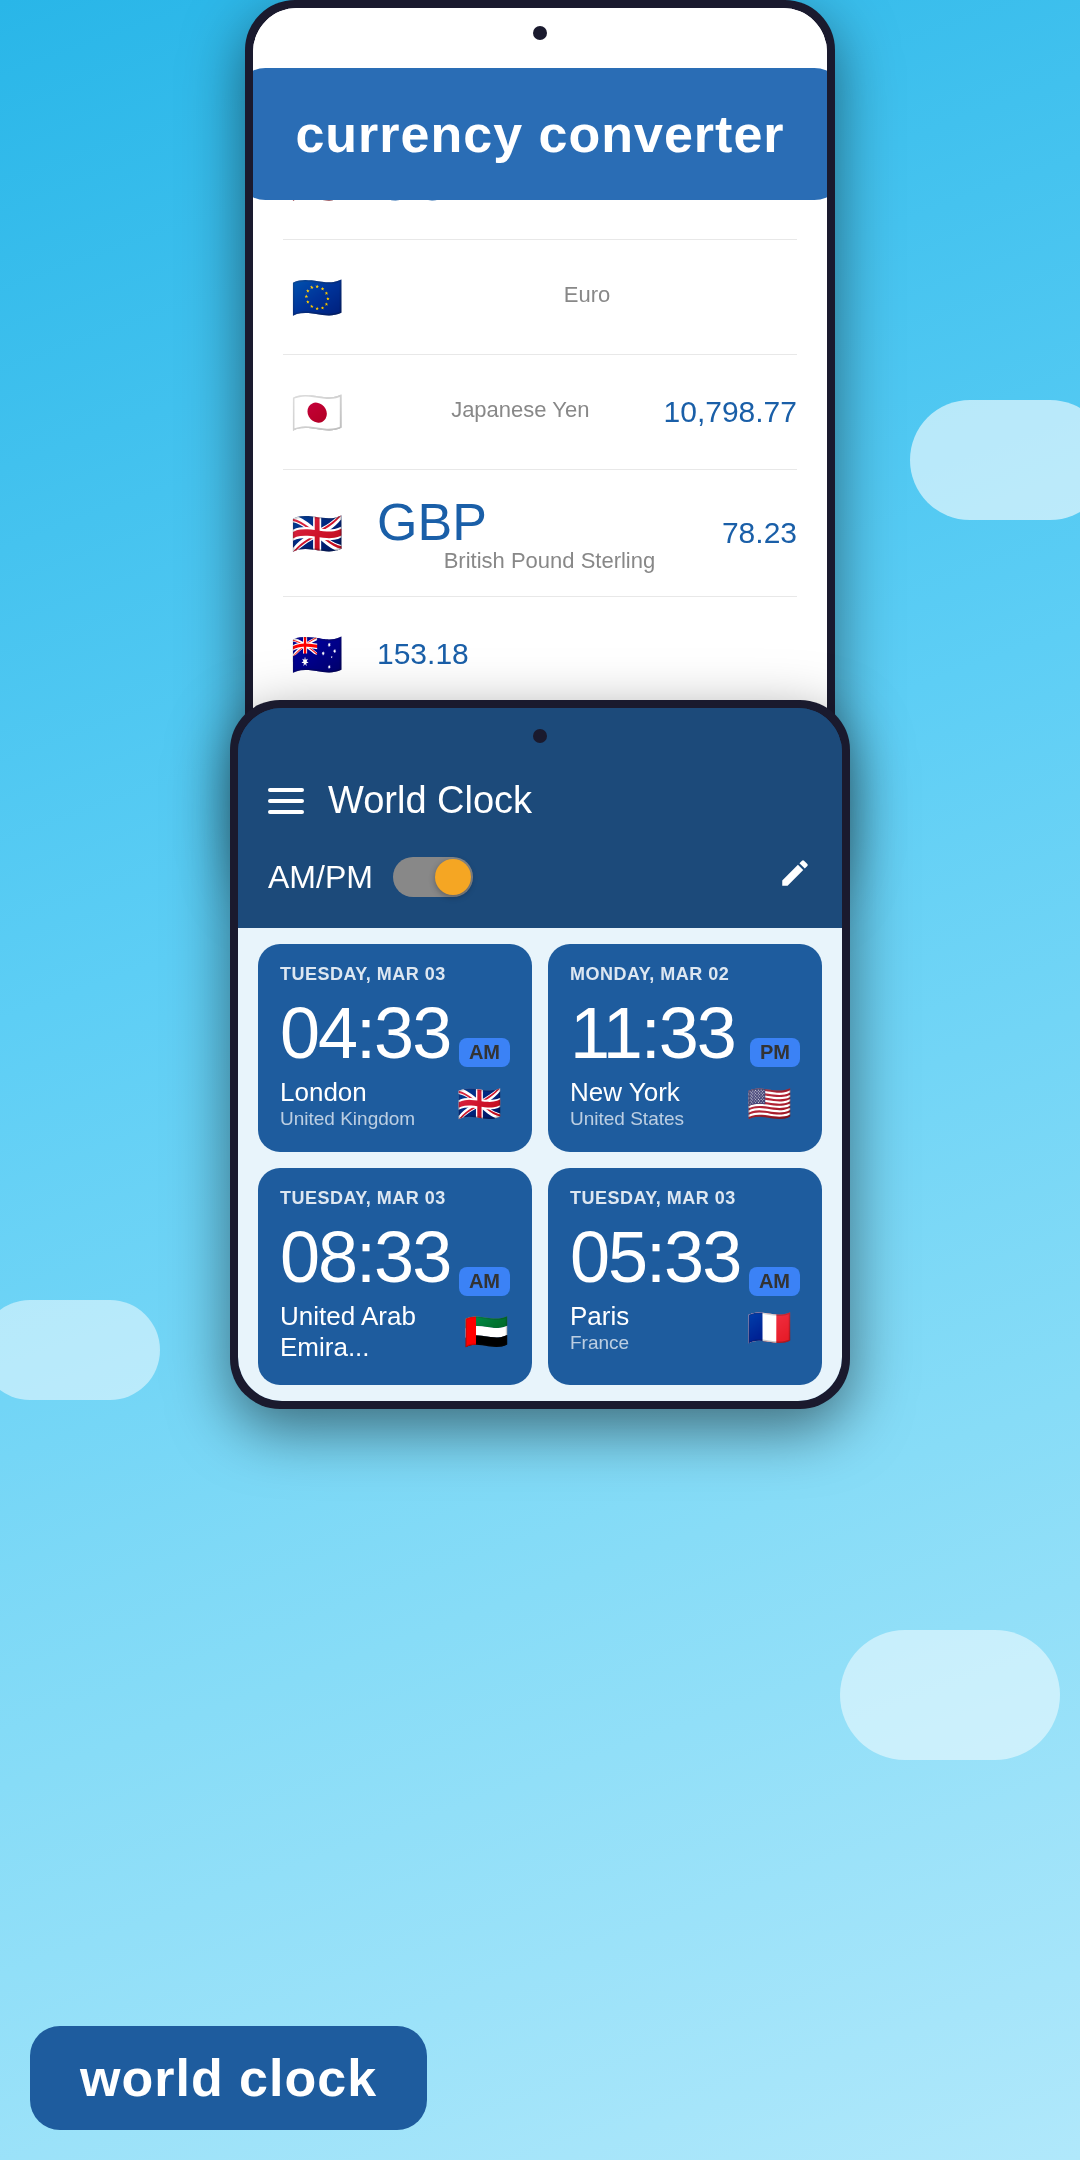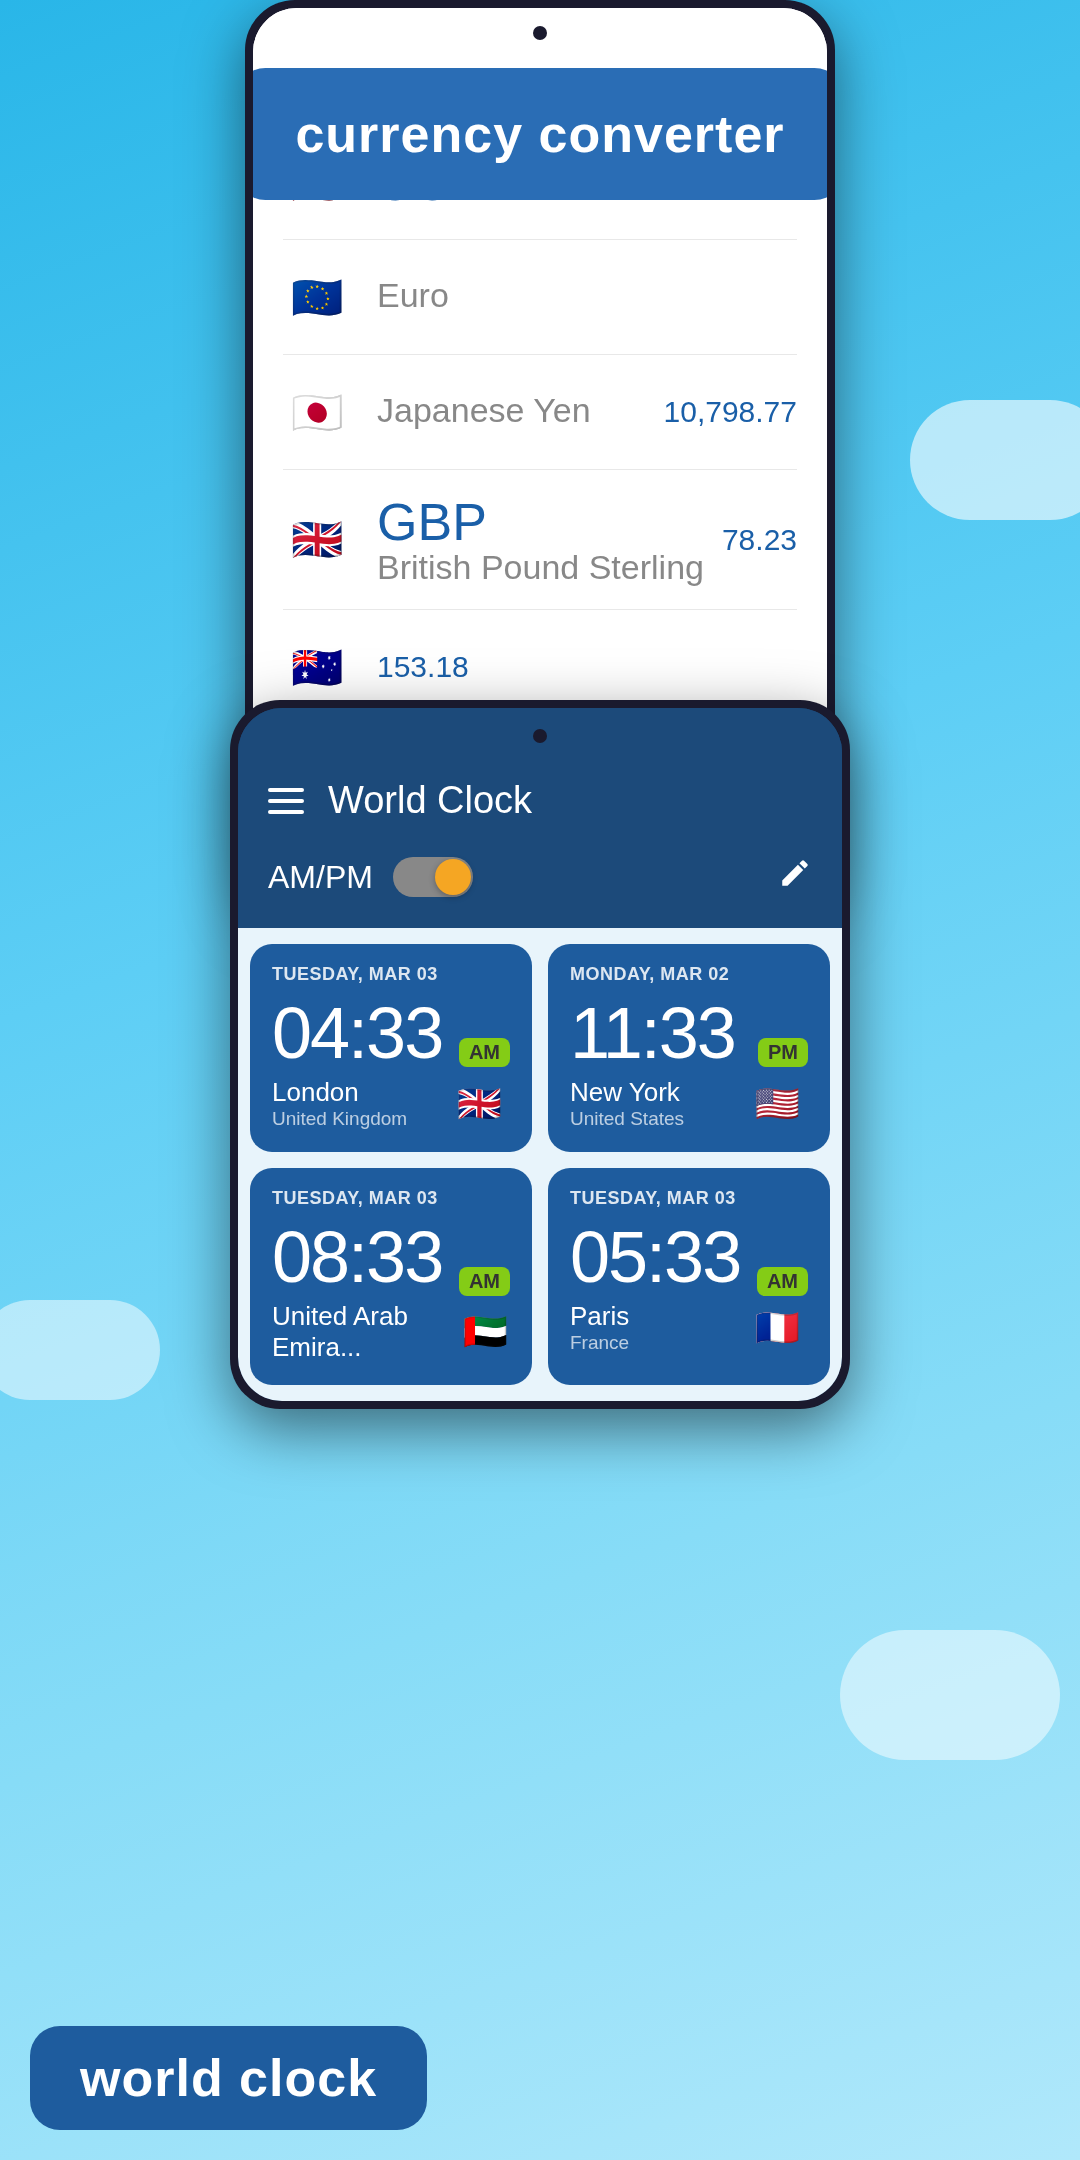--- a/index.html
+++ b/index.html
@@ -98,23 +98,24 @@
 
     .currency-info {
       flex: 1;
     }
     .currency-code {
       font-size: 52px;
       font-weight: 400;
       color: #1a5fa8;
     }
     .currency-name {
-      font-size: 34px;
+      font-size: 22px;
       color: #888;
       margin-top: -4px;
+      text-align: center;
     }
     .currency-value {
       font-size: 30px;
       color: #1a5fa8;
       font-weight: 500;
     }
 
     
     .phone-clock {
       position: absolute;
@@ -201,21 +202,21 @@
       margin-left: auto;
       color: white;
       font-size: 34px;
     }
 
     
     .clock-grid {
       display: grid;
       grid-template-columns: 1fr 1fr;
       gap: 16px;
-      padding: 16px 12px;
+      padding: 16px 20px;
       background: #e8f4fb;
     }
 
     .clock-card {
       background: #1e5c9e;
       border-radius: 22px;
       padding: 20px 22px 22px;
       position: relative;
       overflow: hidden;
     }
@@ -231,21 +232,21 @@
       color: white;
       font-weight: 300;
       letter-spacing: -2px;
       margin-bottom: 8px;
       line-height: 1;
     }
     .clock-card-ampm {
       position: absolute;
       top: 50%;
       right: 22px;
-      background: #84cc16;
+      background: #3b82f6;
       border-radius: 8px;
       padding: 3px 10px;
       font-size: 20px;
       color: #333;
       font-weight: 700;
       transform: translateY(-10px);
     }
     .clock-card-footer {
       display: flex;
       align-items: center;

